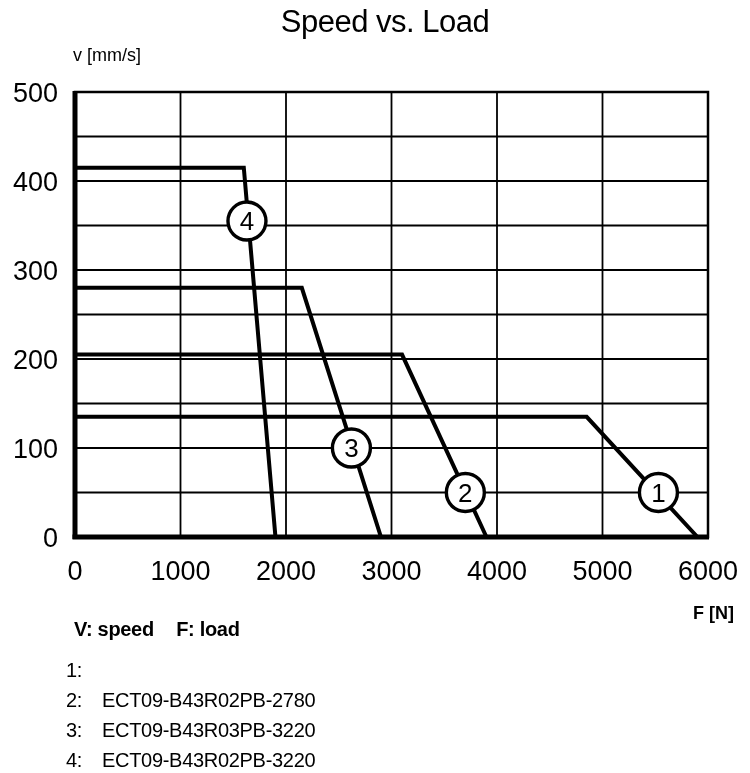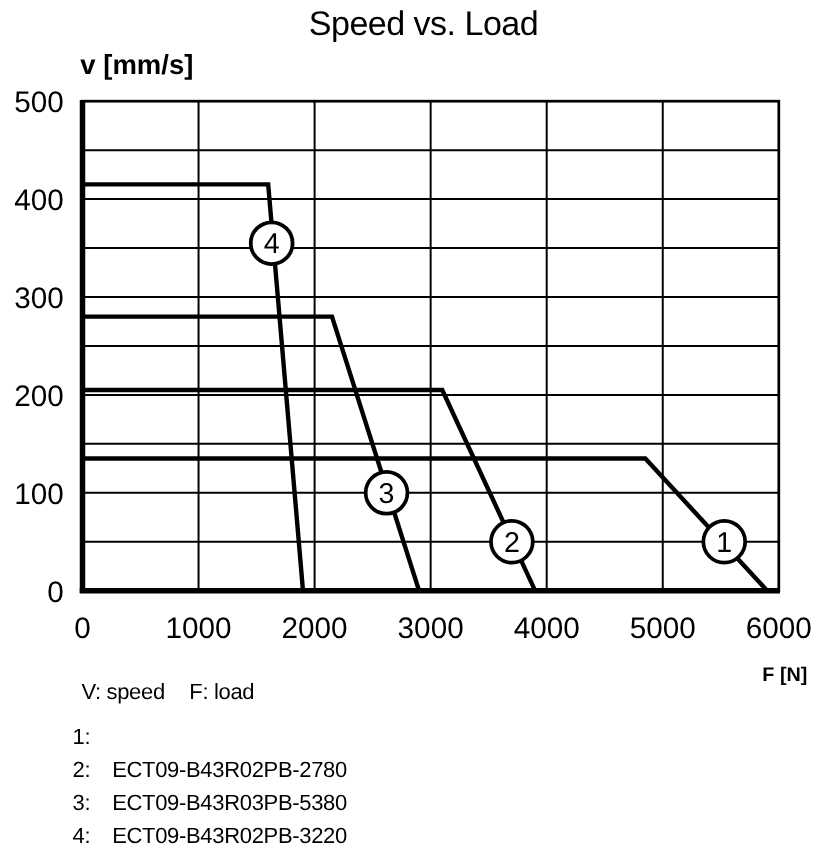--- a/index.html
+++ b/index.html
@@ -20,22 +20,22 @@
     text-align: center;
     font-size: 31px;
     font-weight: 400;
     letter-spacing: -0.5px;
     margin-left: 10px;
   }
   .y-axis-label {
     position: absolute;
     left: 73px;
     top: 45px;
-    font-size: 25px;
-    font-weight: 700;
+    font-size: 18px;
+    font-weight: 400;
     letter-spacing: 0px;
   }
   #chart-svg {
     position: absolute;
     left: 0;
     top: 0;
   }
   svg text {
     font-family: "Liberation Sans", sans-serif;
     fill: #000000;
@@ -50,20 +50,21 @@
   .legend {
     position: absolute;
     left: 66px;
     top: 616px;
     font-size: 20px;
     letter-spacing: -0.3px;
   }
   .legend-abbrev {
     padding-left: 8px;
     line-height: 27px;
+    font-weight: bold;
   }
   .legend-abbrev .abbrev-speed { margin-right: 17px; }
   .legend-items { margin-top: 12px; }
   .legend-item {
     display: flex;
     height: 30px;
     line-height: 30px;
   }
   .legend-num { width: 36px; }
 </style>
@@ -131,21 +132,21 @@
     <div class="legend-items">
       <div class="legend-item">
         <span class="legend-num">1:</span>
       </div>
       <div class="legend-item">
         <span class="legend-num">2:</span>
         <span class="legend-model">ECT09-B43R02PB-2780</span>
       </div>
       <div class="legend-item">
         <span class="legend-num">3:</span>
-        <span class="legend-model">ECT09-B43R03PB-5380</span>
+        <span class="legend-model">ECT09-B43R03PB-3220</span>
       </div>
       <div class="legend-item">
         <span class="legend-num">4:</span>
         <span class="legend-model">ECT09-B43R02PB-3220</span>
       </div>
     </div>
   </div>
 
 </div>
 

